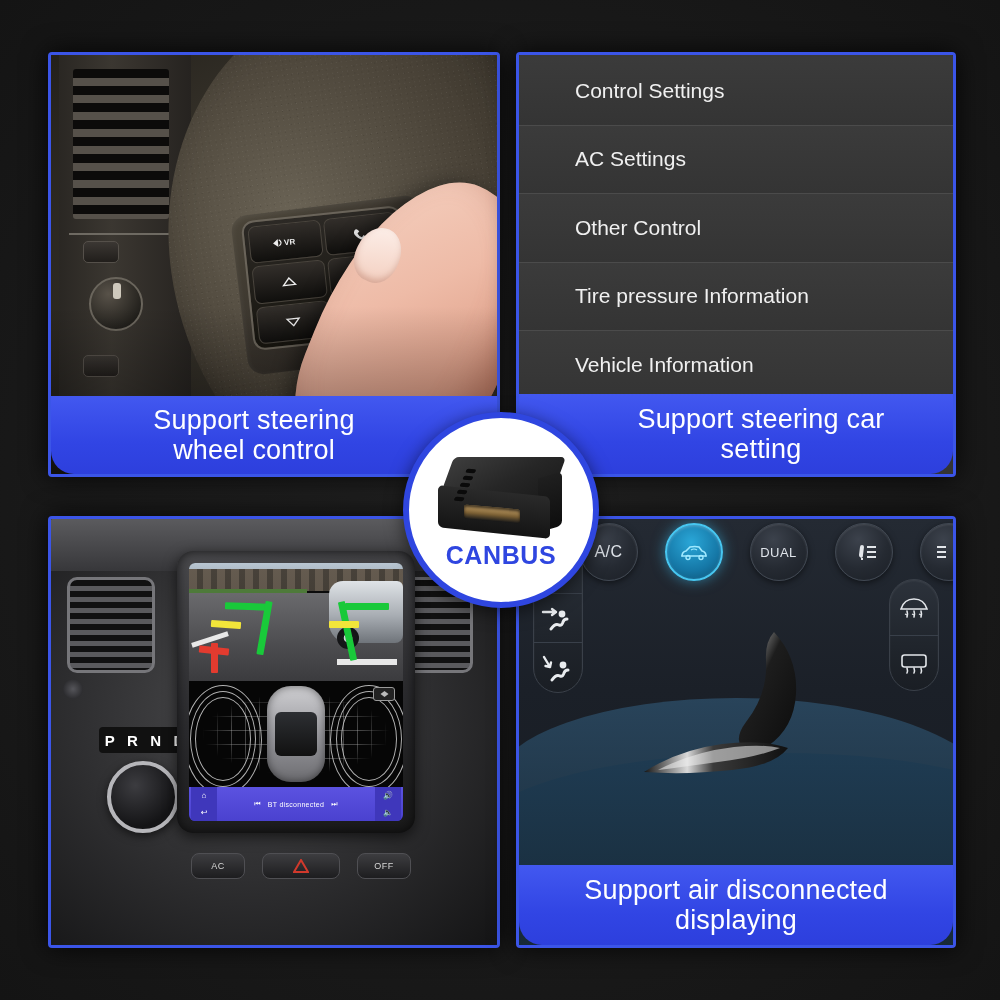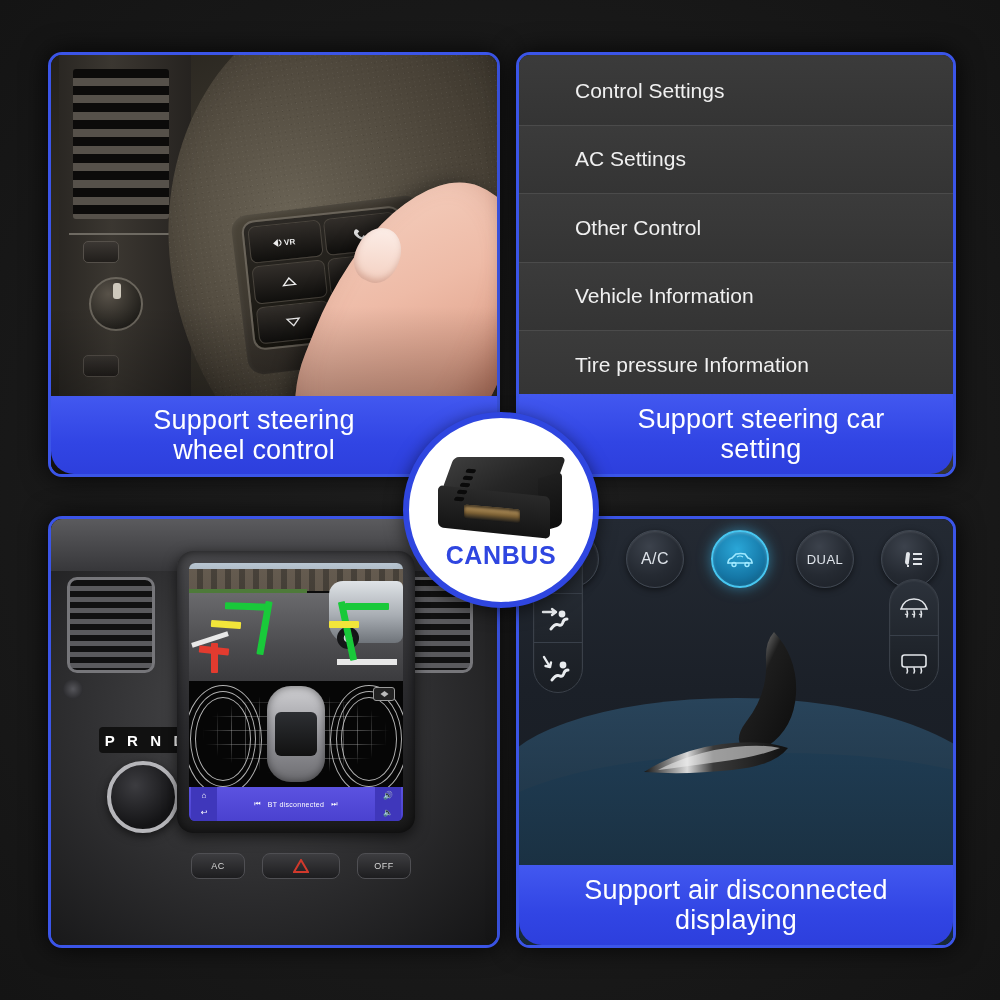--- a/index.html
+++ b/index.html
@@ -12,21 +12,21 @@
   .stage {
     position: relative;
     width: 1000px; height: 1000px;
     background: radial-gradient(ellipse at 50% 50%, #222222 0%, #1a1a1a 55%, #141414 100%);
   }
 
   
   .panel {
     position: absolute;
     border: 3px solid #3b55e8;
-    border-radius: 14px;
+    border-radius: 4px;
     overflow: hidden;
     background: #101010;
     box-shadow: 0 0 26px rgba(0,0,0,.85);
   }
   .panel-media { position: absolute; inset: 0; overflow: hidden; }
   .caption {
     position: absolute; left: 0; right: 0; bottom: 0;
     background: linear-gradient(180deg, #4258f0 0%, #3145e4 60%, #2d3fdd 100%);
     color: #fff;
     display: flex; align-items: center; justify-content: center;
@@ -300,22 +300,22 @@
     border-radius: 48% 52% 0 0 / 28% 34% 0 0;
     opacity: .85;
   }
   .ac-wave2 {
     position: absolute; left: -10%; top: 55%; width: 130%; height: 60%;
     background: linear-gradient(180deg,#1e3b52 0%, #15242f 100%);
     border-radius: 52% 46% 0 0 / 32% 26% 0 0;
     opacity: .9;
   }
   .ac-topbar {
-    position: absolute; left: 0; right: 0; top: 7px; height: 66px;
-    display: flex; align-items: center; justify-content: flex-start; gap: 27px;
+    position: absolute; left: 0; right: 0; top: 0; height: 66px;
+    display: flex; align-items: center; justify-content: center; gap: 27px;
     padding: 0 22px;
     z-index: 3;
   }
   .ac-round {
     width: 58px; height: 58px; border-radius: 50%;
     background: radial-gradient(circle at 40% 28%, #3c424c 0%, #252a32 55%, #1b1f26 100%);
     border: 1px solid #414852;
     display: flex; align-items: center; justify-content: center;
     color: #dfe4ea; font-size: 16px; letter-spacing: .5px;
     box-shadow: inset 0 1px 2px rgba(255,255,255,.12), 0 2px 6px rgba(0,0,0,.5);
@@ -492,22 +492,22 @@
       <div class="sw-dim"></div>
     </div>
     <div class="caption">Support steering wheel control</div>
   </div>
 
   <div class="panel" id="p-settings">
     <div class="set-list">
       <div class="set-row">Control Settings</div>
       <div class="set-row">AC Settings</div>
       <div class="set-row">Other Control</div>
+      <div class="set-row">Tire pressure Information</div>
       <div class="set-row">Vehicle Information</div>
-      <div class="set-row">Tire pressure Information</div>
     </div>
     <div class="caption">Support steering car setting</div>
   </div>
 
   <div class="panel" id="p-parking">
     <div class="panel-media">
       <div class="pk-bg"></div>
       <div class="pk-dash-top"></div>
       <div class="pk-vent-l"></div>
       <div class="pk-vent-r"></div>

